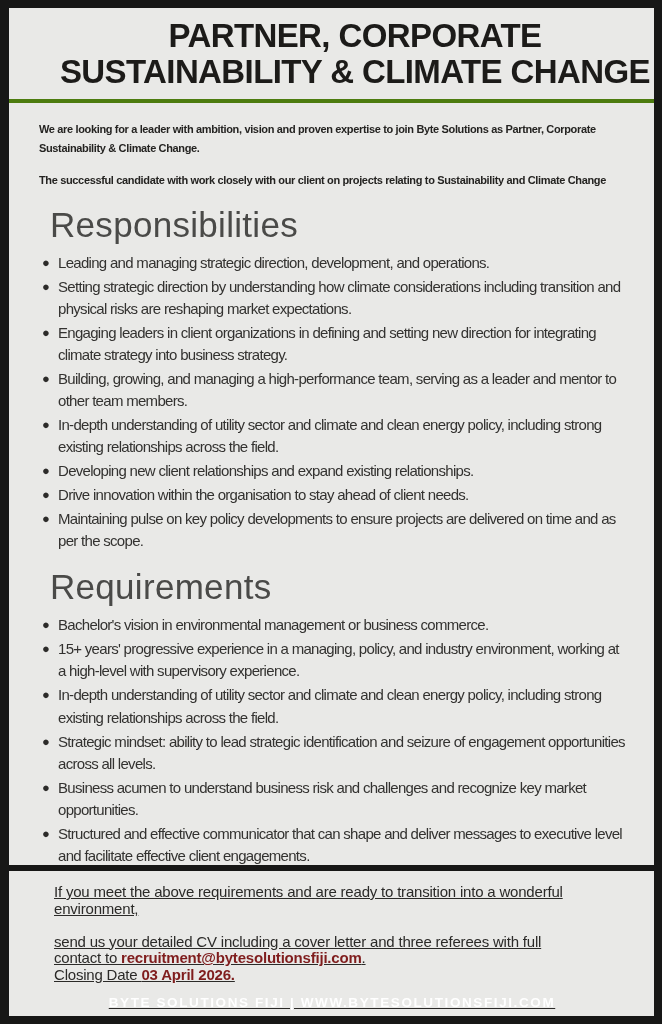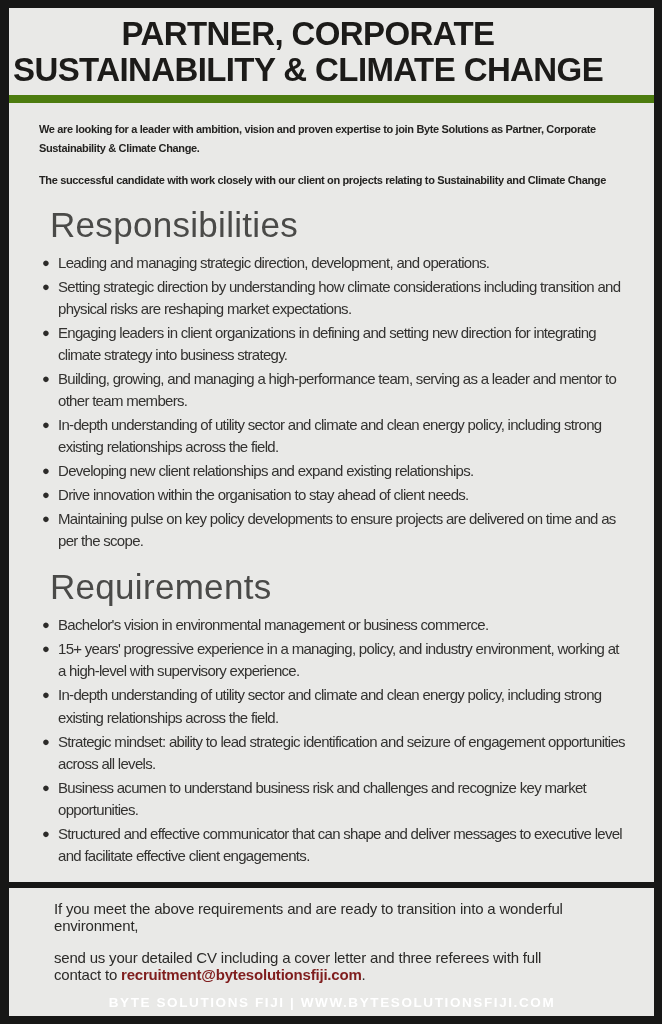--- a/index.html
+++ b/index.html
@@ -11,23 +11,23 @@
     background: #e9e9e7;
     border: 8px solid #171716;
     border-left-width: 9px;
     display: flex; flex-direction: column;
     font-family: "Liberation Sans", sans-serif;
     overflow: hidden;
   }
 
   
   .title-box {
-    border-bottom: 8px solid #4d7c0f;
+    border-bottom: 4px solid #4d7c0f;
     min-height: 95px;
-    display: flex; align-items: center; justify-content: flex-start;
+    display: flex; align-items: center; justify-content: flex-end;
     padding: 6px 4px;
     text-align: center;
   }
   .title-box h1 {
     font-size: 33px; line-height: 1.07; font-weight: 800;
     letter-spacing: -0.6px; color: #1c1b19;
   }
 
   
   .body {
@@ -56,20 +56,21 @@
   }
   .bullet-list .li-text { flex: 1 1 auto; max-width: 592px; }
 
   
   .footer-box {
     flex: 0 0 auto;
     border-top: 6px solid #171716;
     padding: 13px 44px 6px 45px;
     font-size: 15px; line-height: 1.12; letter-spacing: -0.2px;
     color: #2b2a28;
+    text-decoration: underline;
   }
   .footer-box p { max-width: 525px; }
   .footer-p1 { margin-bottom: 16px; }
   .footer-box strong { font-weight: 700; color: #7f1d1d; }
   .bottom-bar {
     margin-top: 11px;
     text-align: center;
     font-size: 13.5px; font-weight: 700; letter-spacing: 1.6px;
     color: #ffffff;
     white-space: nowrap;
@@ -156,16 +157,17 @@
           <span class="marker">●</span>
           <span class="li-text">Structured and effective communicator that can shape and deliver messages to executive level and facilitate effective client engagements.</span>
         </li>
         </ul>
     </section>
   </main>
 
   <footer class="footer-box">
     <p class="footer-p1">If you meet the above requirements and are ready to transition into a wonderful environment,</p>
     <p><span>send us your detailed CV including a cover letter and three referees with full contact to </span><strong>recruitment@bytesolutionsfiji.com</strong><span>.</span></p>
+    <p><span>Closing Date </span><strong>03 April 2026.</strong></p>
     <div class="bottom-bar">BYTE SOLUTIONS FIJI | WWW.BYTESOLUTIONSFIJI.COM</div>
   </footer>
 
 </div>
 
 </body></html>

